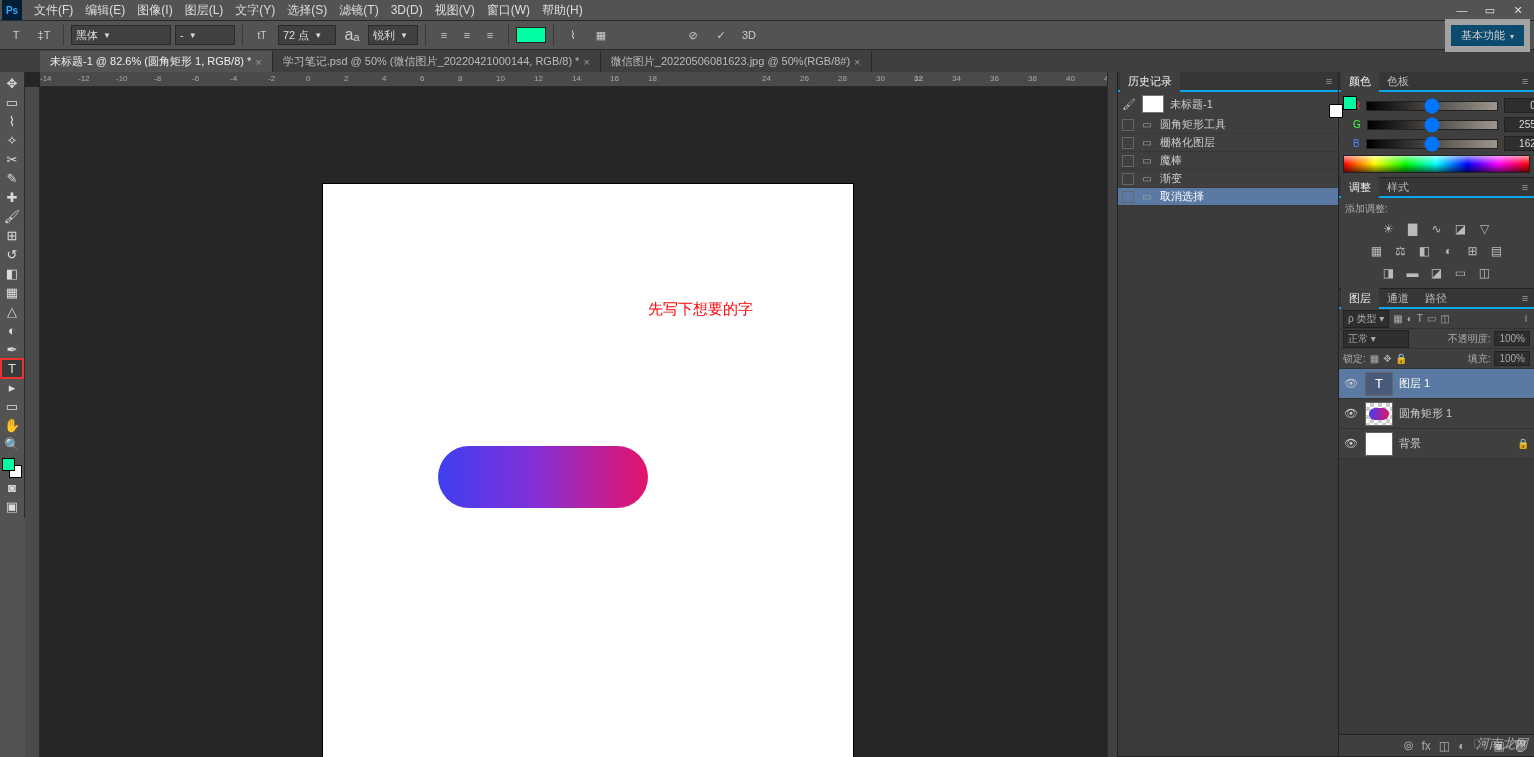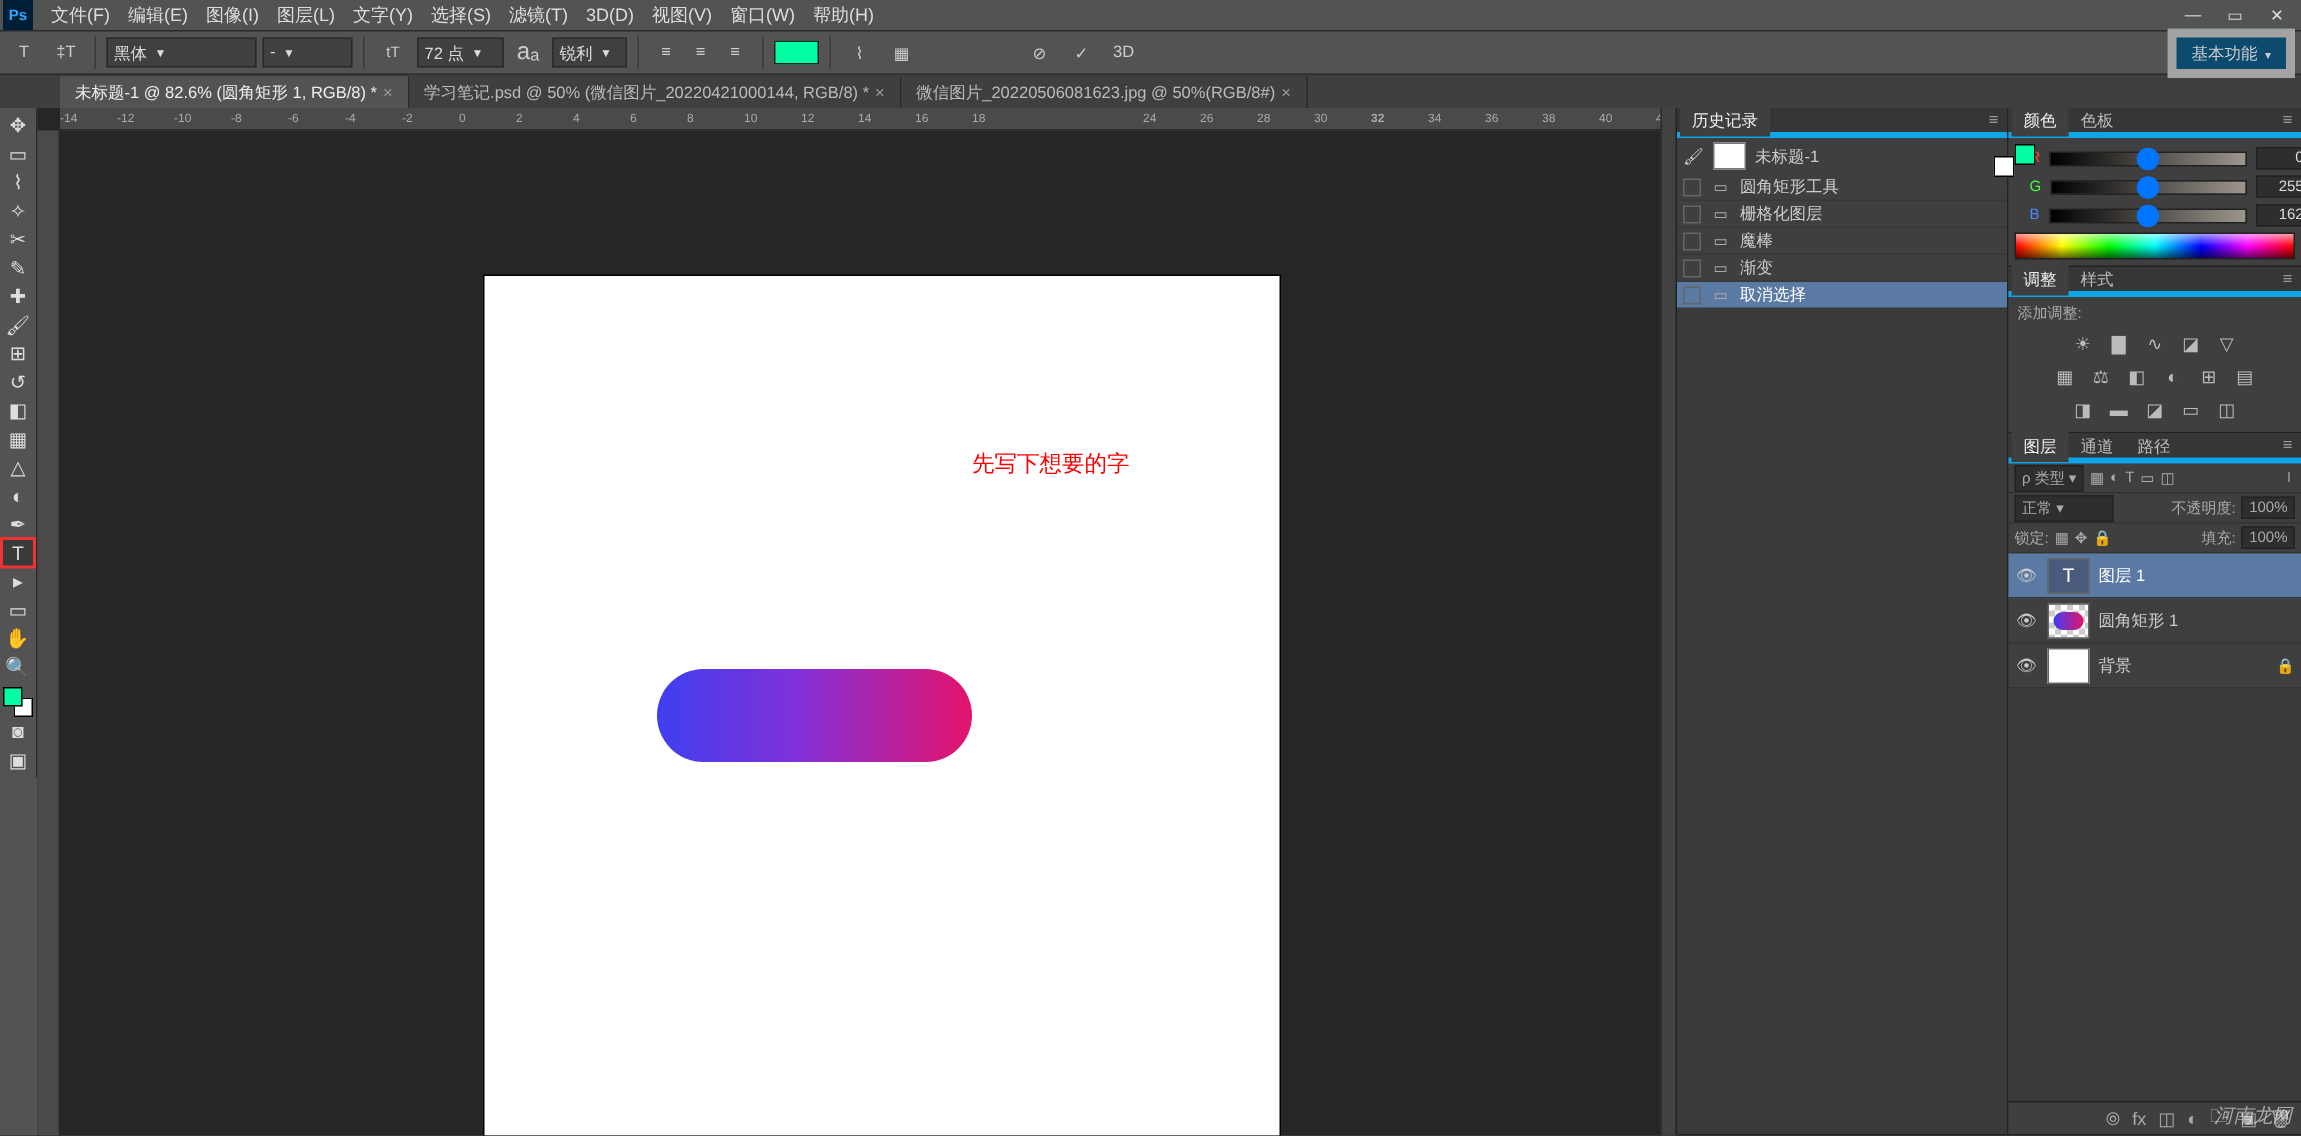--- a/index.html
+++ b/index.html
@@ -53,21 +53,21 @@
 
 
 .sidetabs { position:absolute; right:417px; top:72px; width:10px; bottom:0; background:#424242; border-left:1px solid #2a2a2a; }
 
 
 .panels { position:absolute; right:0; top:72px; bottom:0; width:417px; display:flex; background:#3a3a3a; }
 .pcol-left { width:222px; border-right:1px solid #222; border-left:1px solid #222; display:flex; flex-direction:column; }
 .pcol-right { width:195px; display:flex; flex-direction:column; }
 
 .panel { background:#3f3f3f; border-bottom:1px solid #222; display:flex; flex-direction:column; }
-.panel-tabs { height:20px; display:flex; align-items:center; background:#363636; border-bottom:4px solid #0ea5e9; padding-left:2px; gap:0; }
+.panel-tabs { height:20px; display:flex; align-items:center; background:#363636; border-bottom:2px solid #0ea5e9; padding-left:2px; gap:0; }
 .ptab { padding:3px 8px; font-size:11px; color:#bbb; cursor:pointer; }
 .ptab.active { background:#3f3f3f; color:#eee; }
 .p-menu { margin-left:auto; width:18px; text-align:center; color:#999; }
 
 .hist-row { height:18px; display:flex; align-items:center; padding:0 4px; gap:6px; font-size:11px; color:#ccc; border-bottom:1px solid #383838; }
 .hist-row.sel { background:#5b7aa3; color:#fff; }
 .hist-row .box { width:12px; height:12px; border:1px solid #666; }
 .hist-row .ico { width:14px; height:14px; display:flex; align-items:center; justify-content:center; color:#aaa; font-size:10px; }
 .hist-thumb { width:22px; height:18px; background:#fff; border:1px solid #777; }
 .hist-header { height:24px; display:flex; align-items:center; padding:0 4px; gap:6px; }

